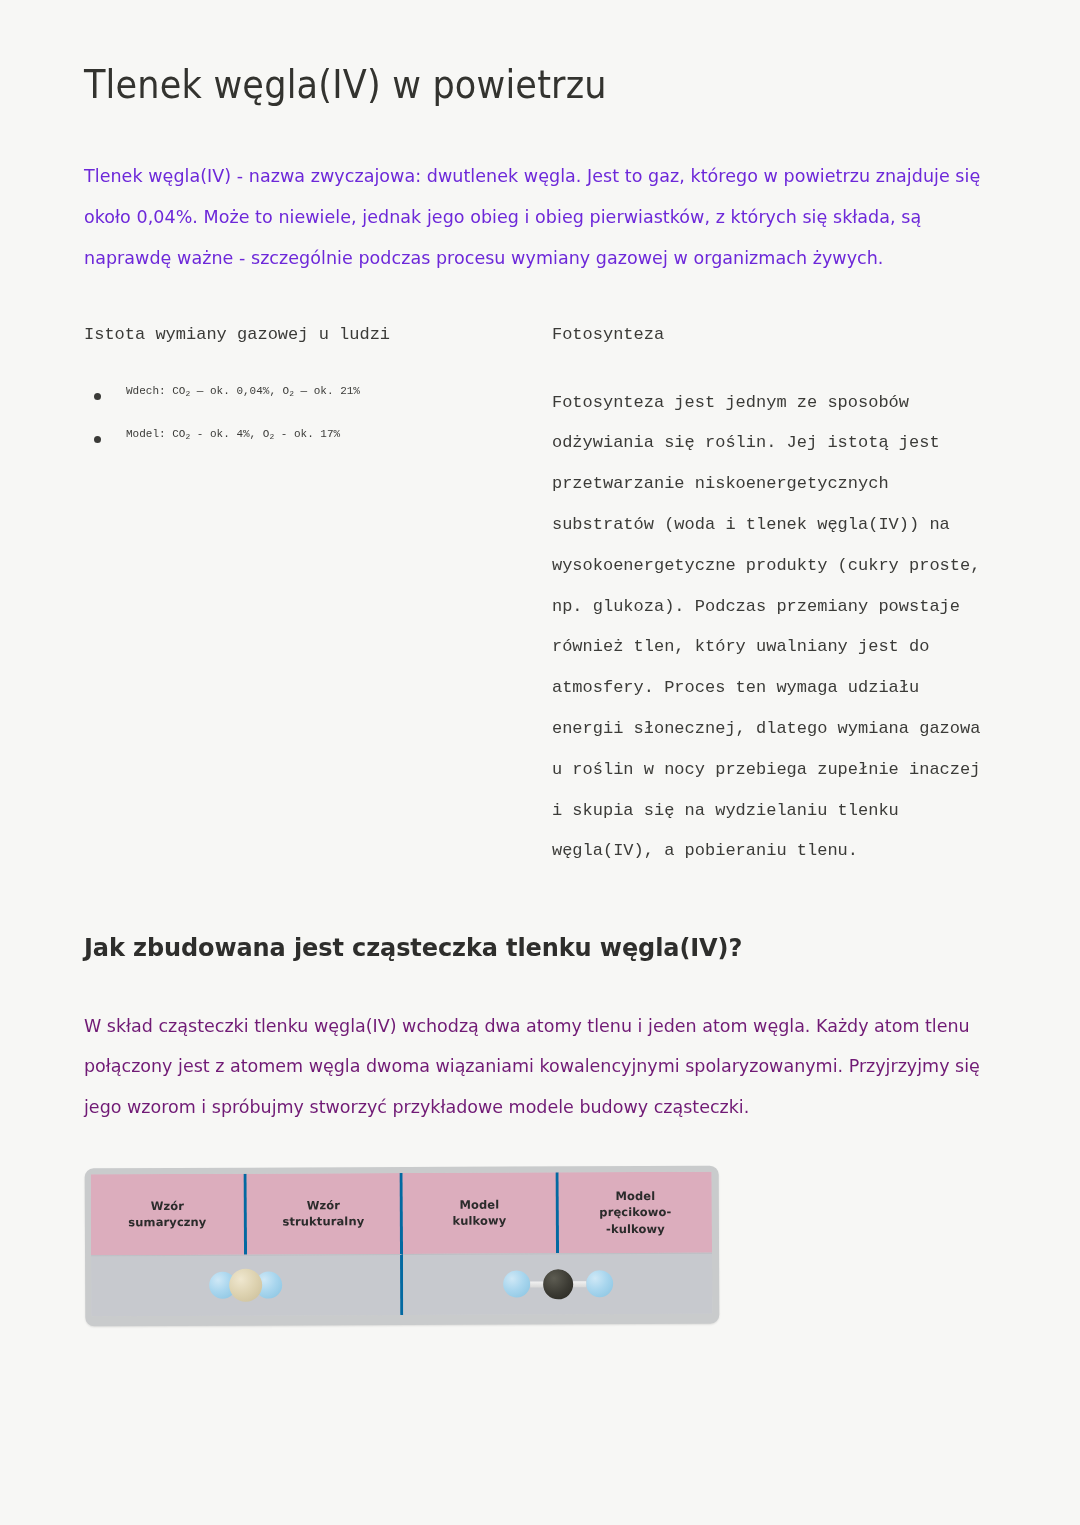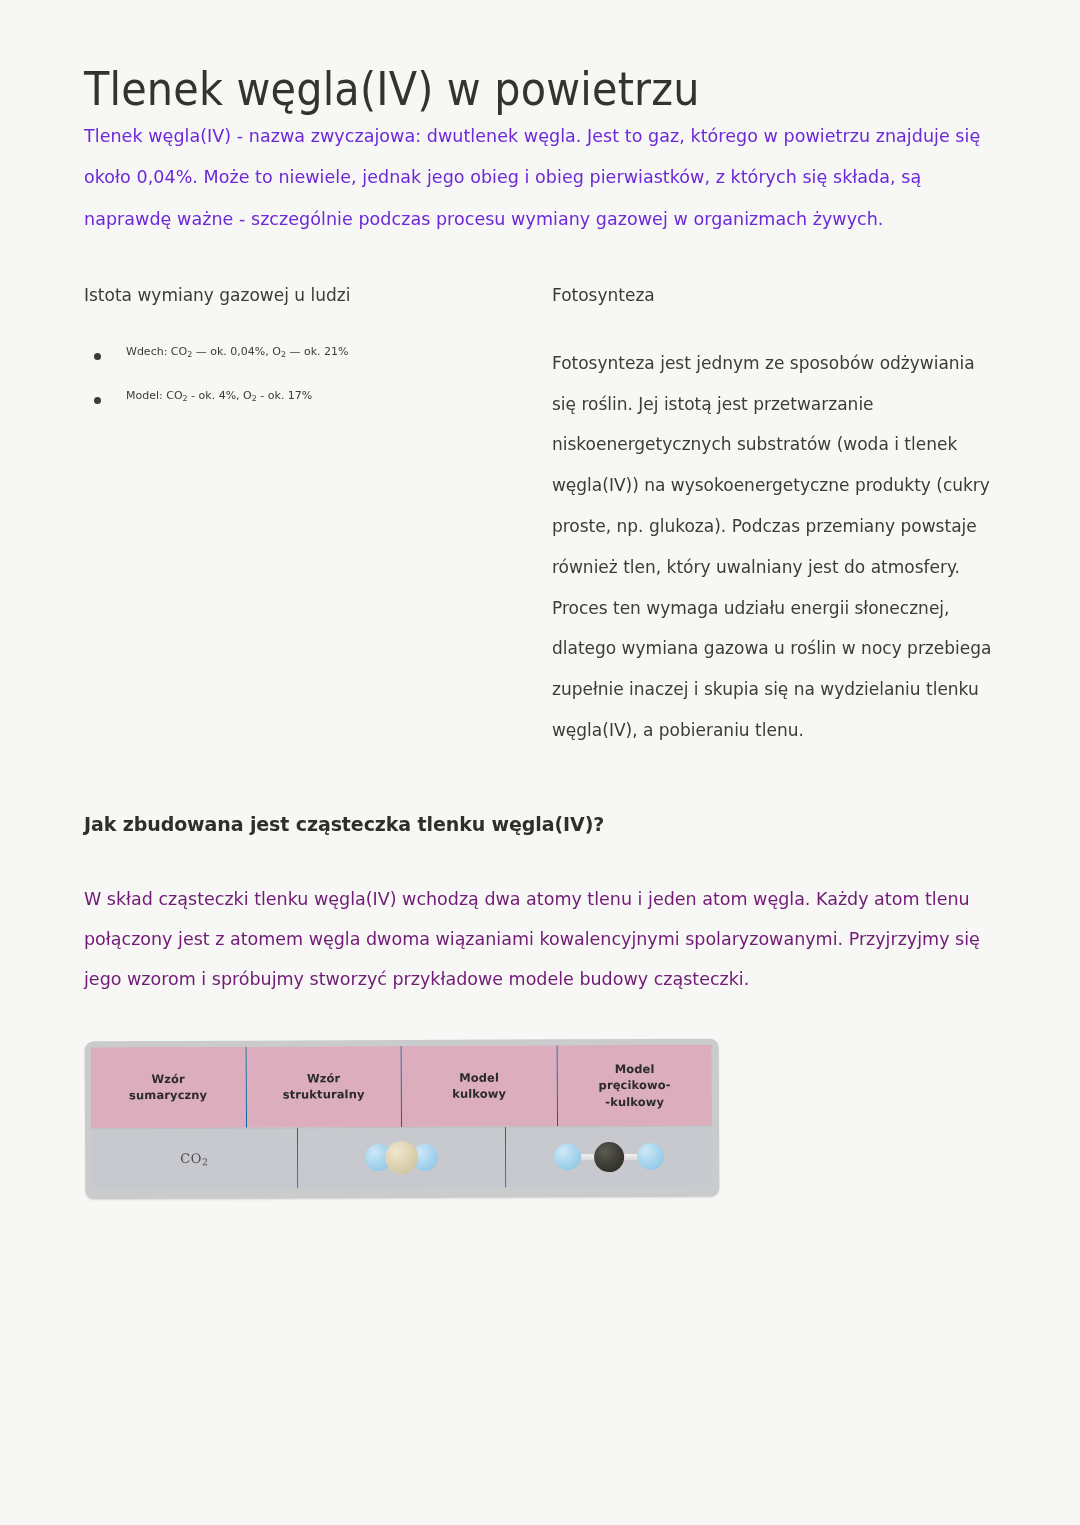--- a/index.html
+++ b/index.html
@@ -18,44 +18,45 @@
   }
 
   .page {
     position: absolute;
     inset: 0;
     padding: 62px 80px 0 84px;
   }
 
   
   .doc-title {
-    font-size: 46px;
+    font-size: 39px;
     font-weight: 400;
     letter-spacing: 0.2px;
     color: #33332f;
     line-height: 1.18;
+    margin-bottom: 48px;
     font-stretch: condensed;
   }
 
   .intro {
     font-size: 17.5px;
     line-height: 2.35;
     color: #6d28d9;
     max-width: 905px;
     letter-spacing: 0.05px;
     margin-bottom: 42px;
   }
 
   
   .cols {
     display: flex;
     gap: 0;
     margin-bottom: 20px;
   }
-  .col { width: 470px; }
+  .col { width: 470px; font-family: Liberation Mono, monospace; }
   .col.right { width: 450px; }
 
   .col-heading {
     font-size: 17px;
     font-weight: 400;
     color: #3b3b38;
     line-height: 1.6;
     margin-bottom: 34px;
   }
 
@@ -86,21 +87,21 @@
     height: 7px;
     border-radius: 50%;
     background: #3b3b38;
   }
 
   sub { font-size: 0.72em; vertical-align: -0.25em; }
   sup { font-size: 0.7em; vertical-align: 0.45em; }
 
   
   .sec-bold {
-    font-size: 19px;
+    font-size: 24px;
     font-weight: 700;
     color: #2e2e2c;
     letter-spacing: -0.1px;
     margin-top: 62px;
     margin-bottom: 44px;
   }
 
   .para {
     font-size: 17.5px;
     line-height: 2.3;
@@ -138,21 +139,21 @@
   .prow.head { height: 57%; }
   .prow.body { height: 43%; }
 
   .pcell {
     flex: 1 1 0;
     display: flex;
     align-items: center;
     justify-content: center;
     text-align: center;
     position: relative;
-    border-right: 1px solid #0369a1;
+    border-right: 3px solid #0369a1;
   }
   .pcell:last-child { border-right: none; }
 
   .prow.head .pcell {
     background: #dcadbd;
     color: #2b2b2b;
     font-size: 11.5px;
     font-weight: 700;
     line-height: 1.42;
     letter-spacing: 0.1px;
@@ -274,23 +275,20 @@
             <div>
               <div>Model</div>
               <div>pręcikowo-</div>
               <div>-kulkowy</div>
             </div>
           </div>
         </div>
 
         <div class="prow body">
           <div class="pcell">
-            <span><span>CO</span><sub>2</sub></span>
-          </div>
-          <div class="pcell">
             <div class="molecule">
               <span class="atom o"></span>
               <span class="atom c-ball"></span>
               <span class="atom o"></span>
             </div>
           </div>
           <div class="pcell">
             <div class="molecule">
               <span class="atom o"></span>
               <span class="bond"></span>

